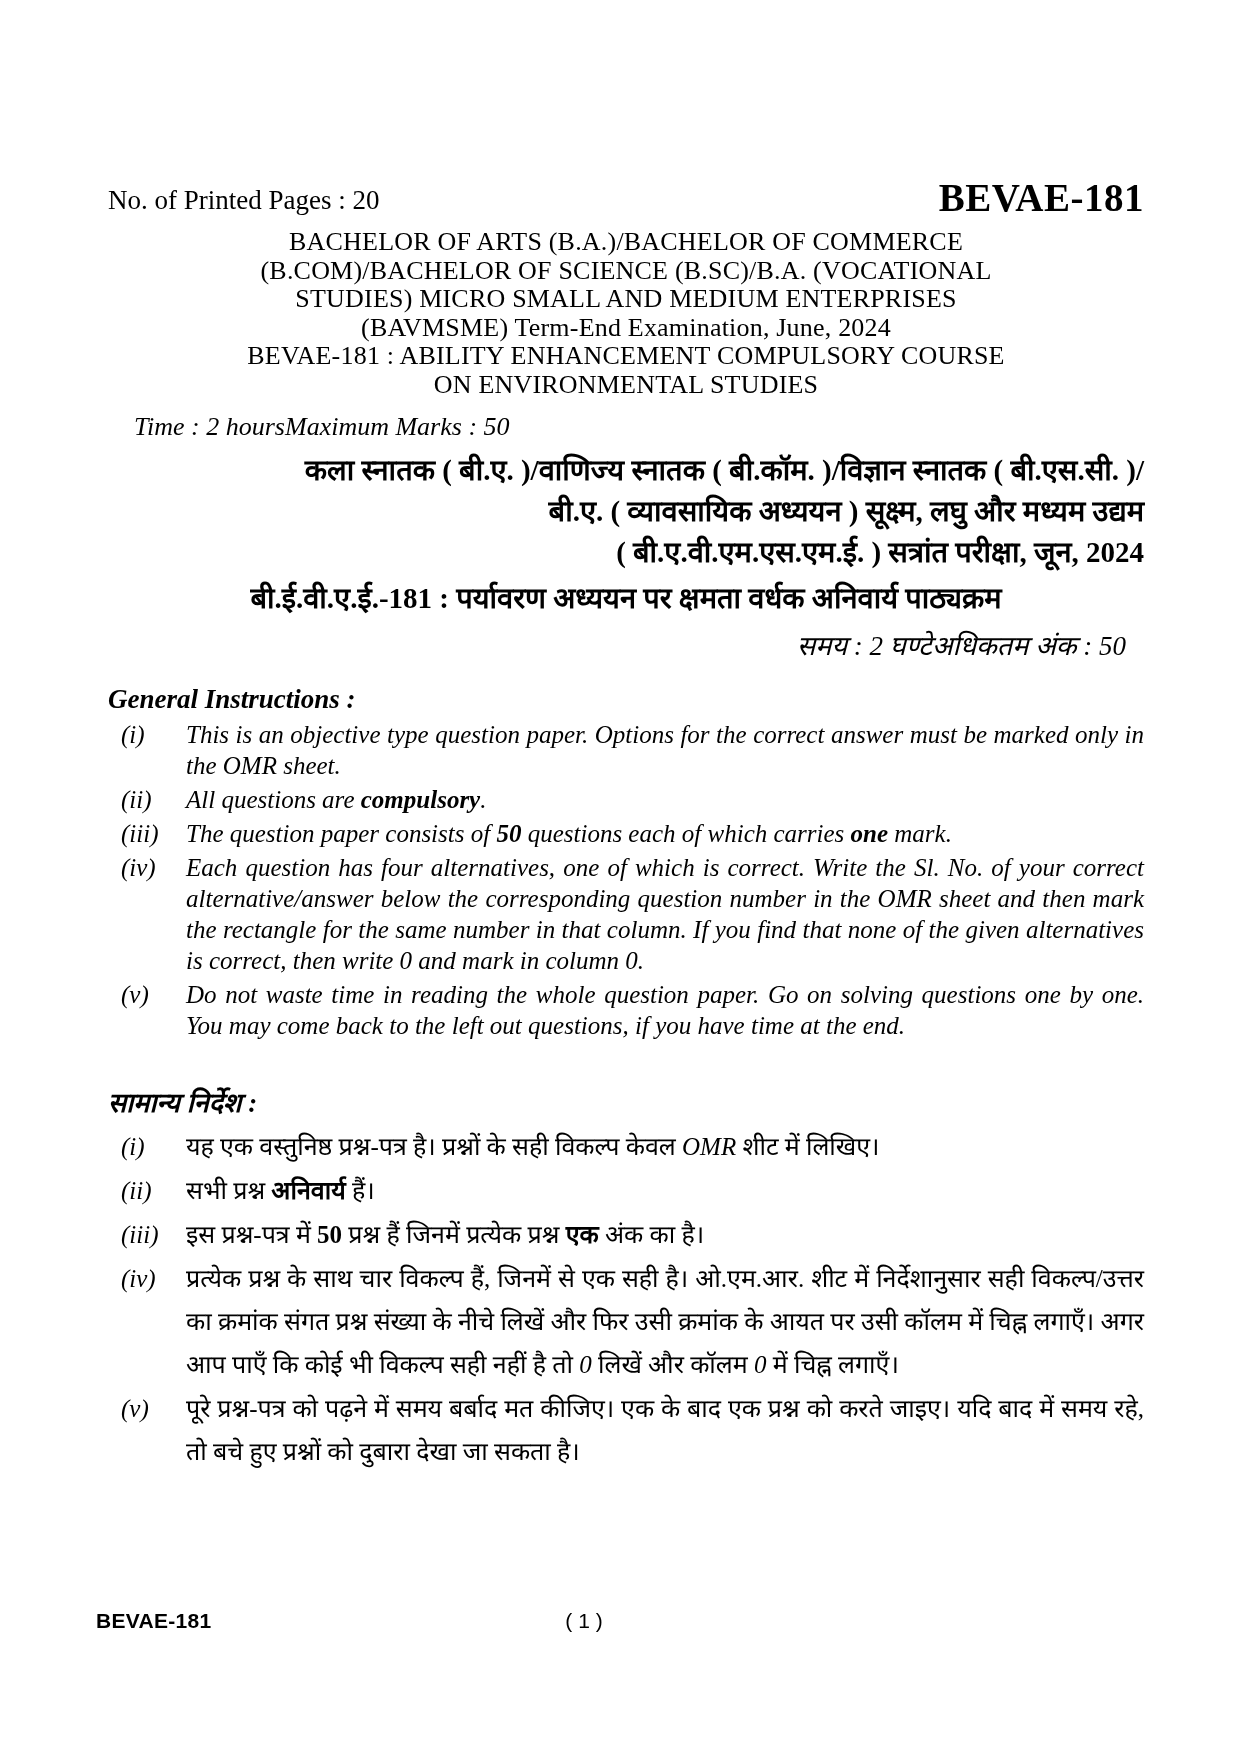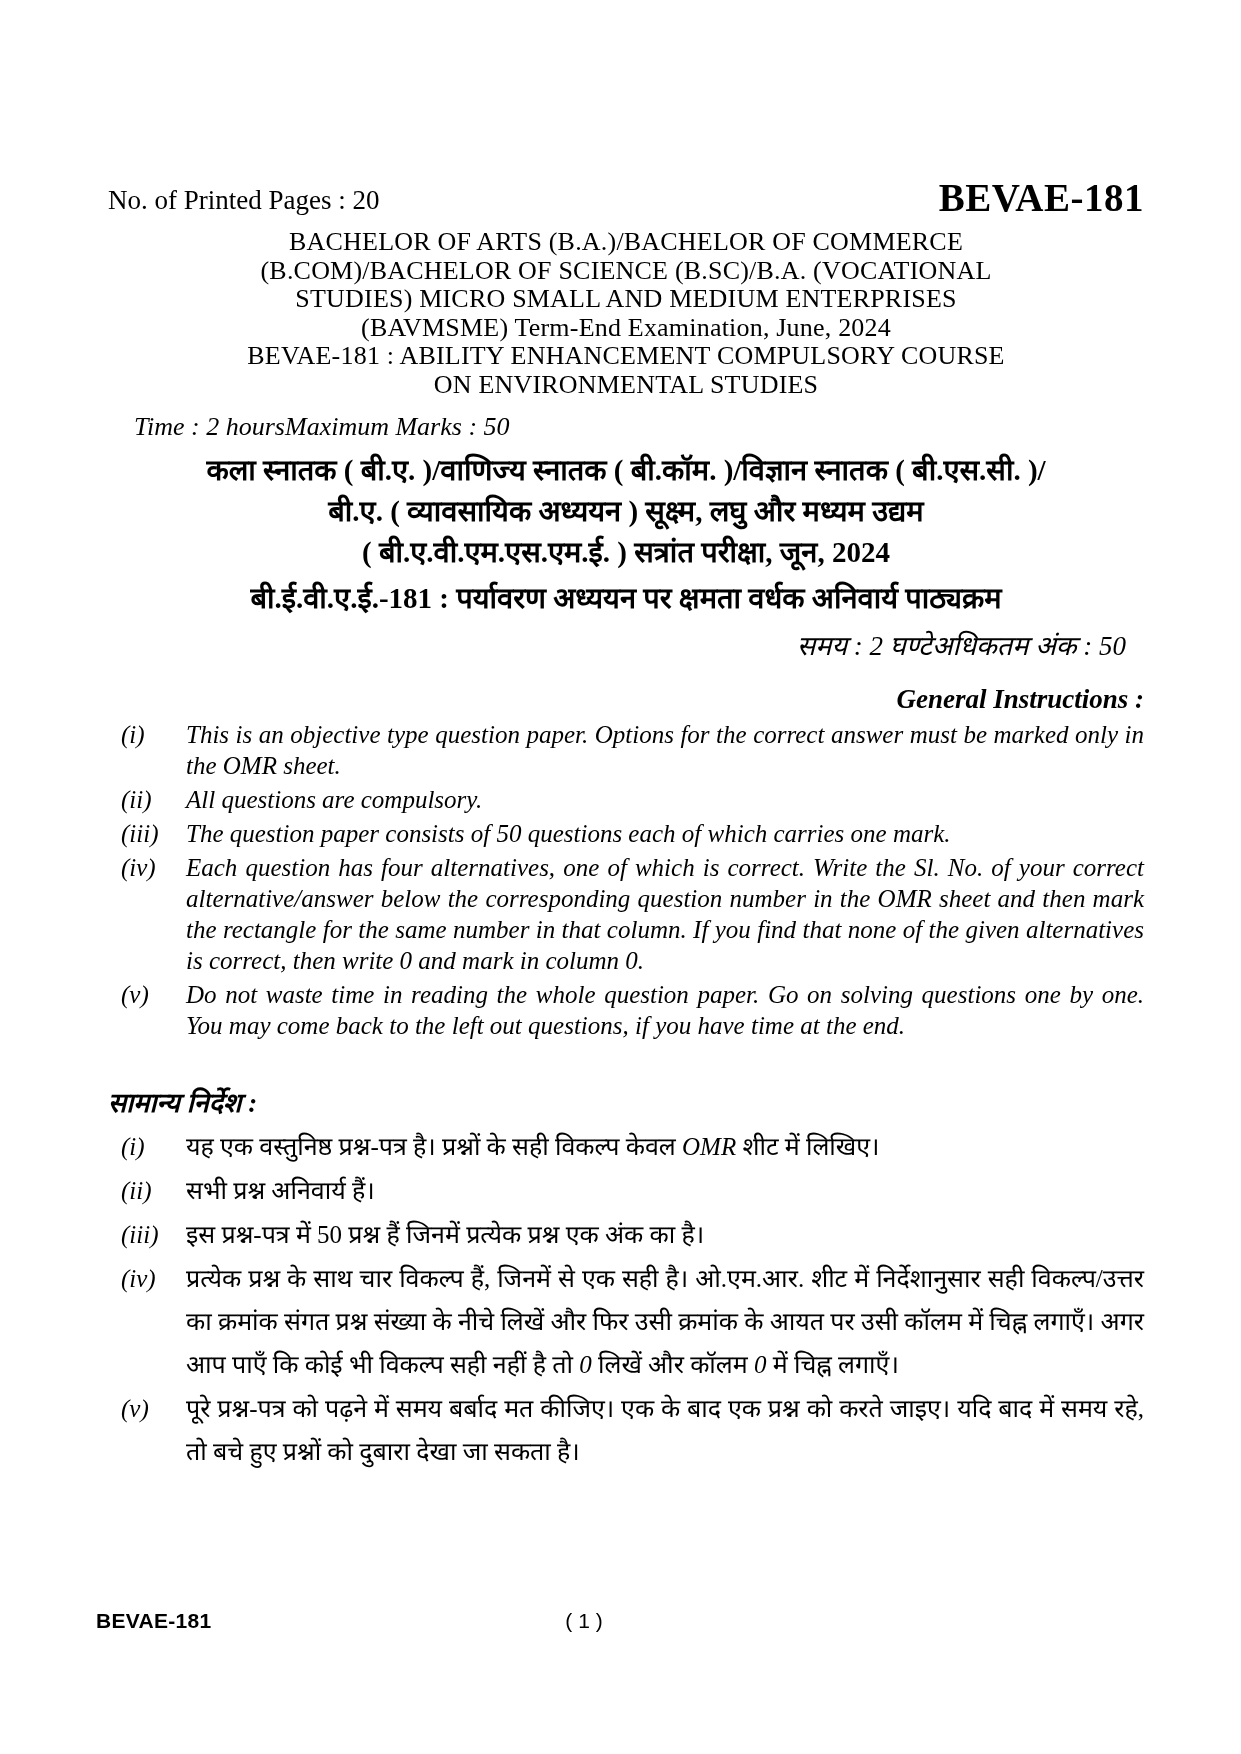--- a/index.html
+++ b/index.html
@@ -58,40 +58,40 @@
     justify-content: flex-end;
     font-style: italic;
     font-size: 27px;
     line-height: 36px;
     margin-top: 9px;
     padding: 0 18px 0 14px;
   }
   
   .title-hi {
     margin-top: 8px;
-    text-align: center;
+    text-align: right;
     font-weight: 700;
     font-size: 29px;
     line-height: 41px;
   }
   .course-title-hi {
     margin-top: 5px;
     text-align: center;
     font-weight: 700;
     font-size: 29px;
     line-height: 41px;
   }
   
   .inst-heading {
     font-weight: 700;
     font-style: italic;
     font-size: 27px;
     line-height: 32px;
   }
-  .inst-heading.en { margin-top: 19px; text-align: right; }
+  .inst-heading.en { margin-top: 19px; }
   .inst-heading.hi { margin-top: 46px; }
   
   .inst-list-en {
     font-style: italic;
     font-size: 25px;
     line-height: 31px;
     margin-top: 4px;
   }
   .inst-list-hi {
     font-size: 25px;
@@ -100,21 +100,21 @@
   }
   .inst-row {
     display: grid;
     grid-template-columns: 78px 1fr;
     margin-top: 3px;
   }
   .inst-list-hi .inst-row { margin-top: 1px; }
   .inst-label { padding-left: 13px; }
   .inst-list-hi .inst-label { font-style: italic; }
   .inst-text { text-align: justify; }
-  .seg-bold { font-weight: 400; }
+  .seg-bold { font-weight: 700; }
   .seg-italic { font-style: italic; }
   
   .footer {
     position: absolute;
     left: 96px;
     top: 1608px;
     width: 1036px;
     font-family: "Liberation Sans", "DejaVu Sans", sans-serif;
     font-size: 21px;
     line-height: 26px;

